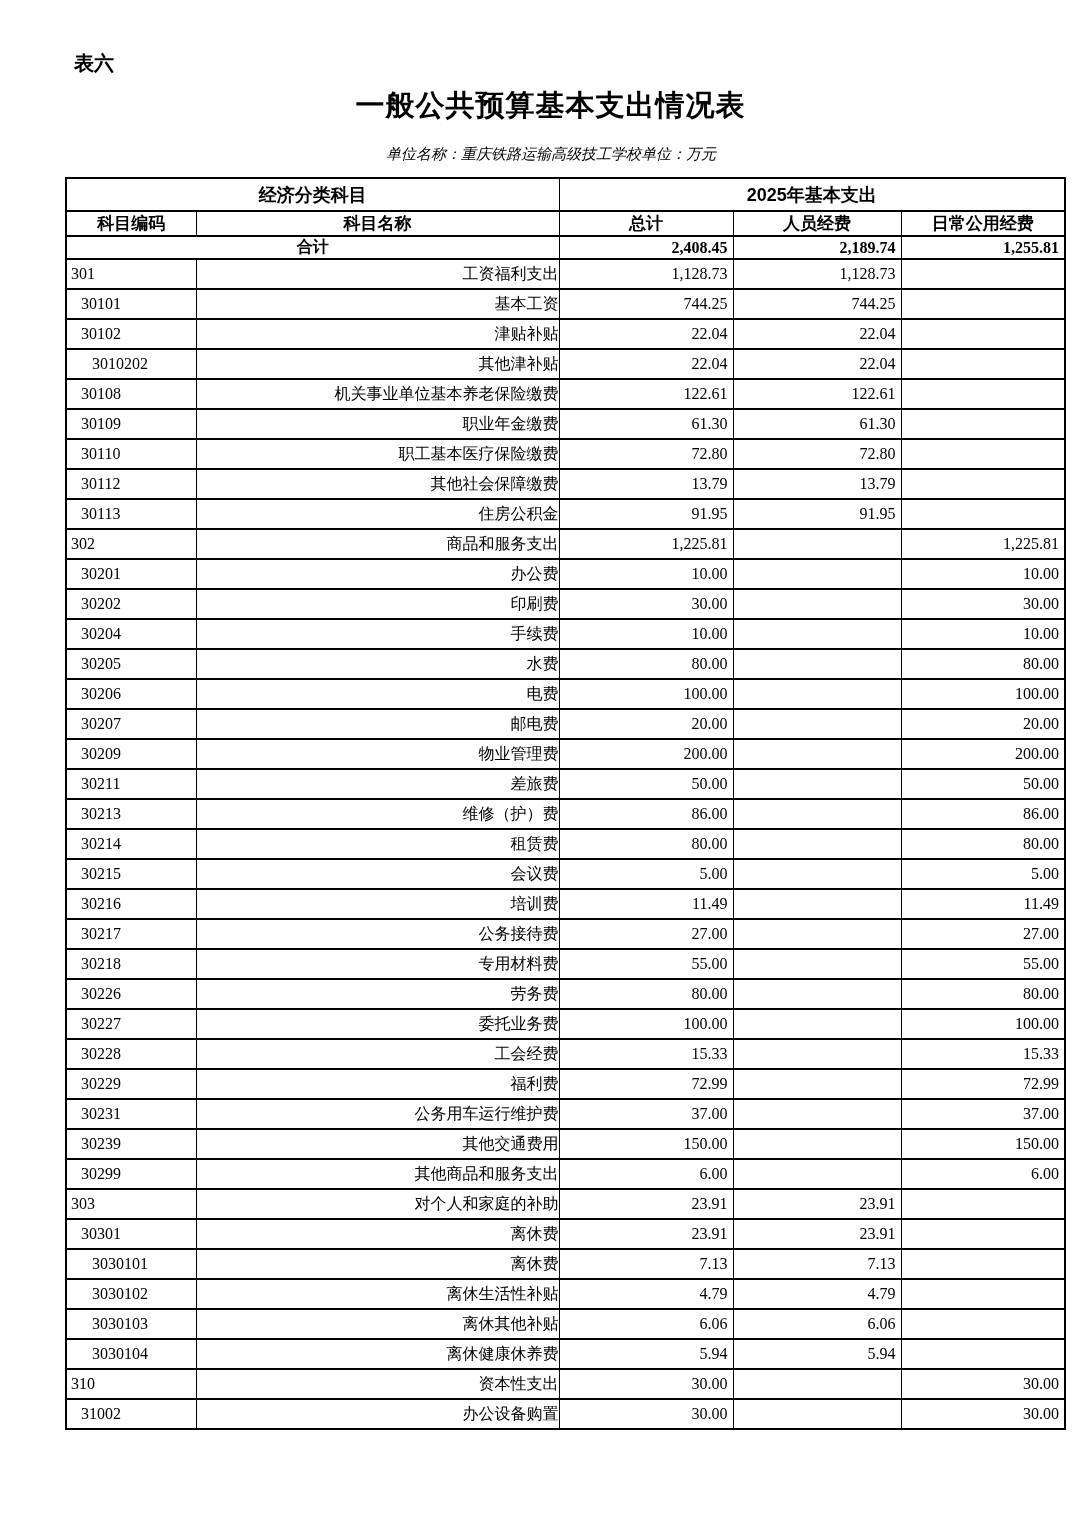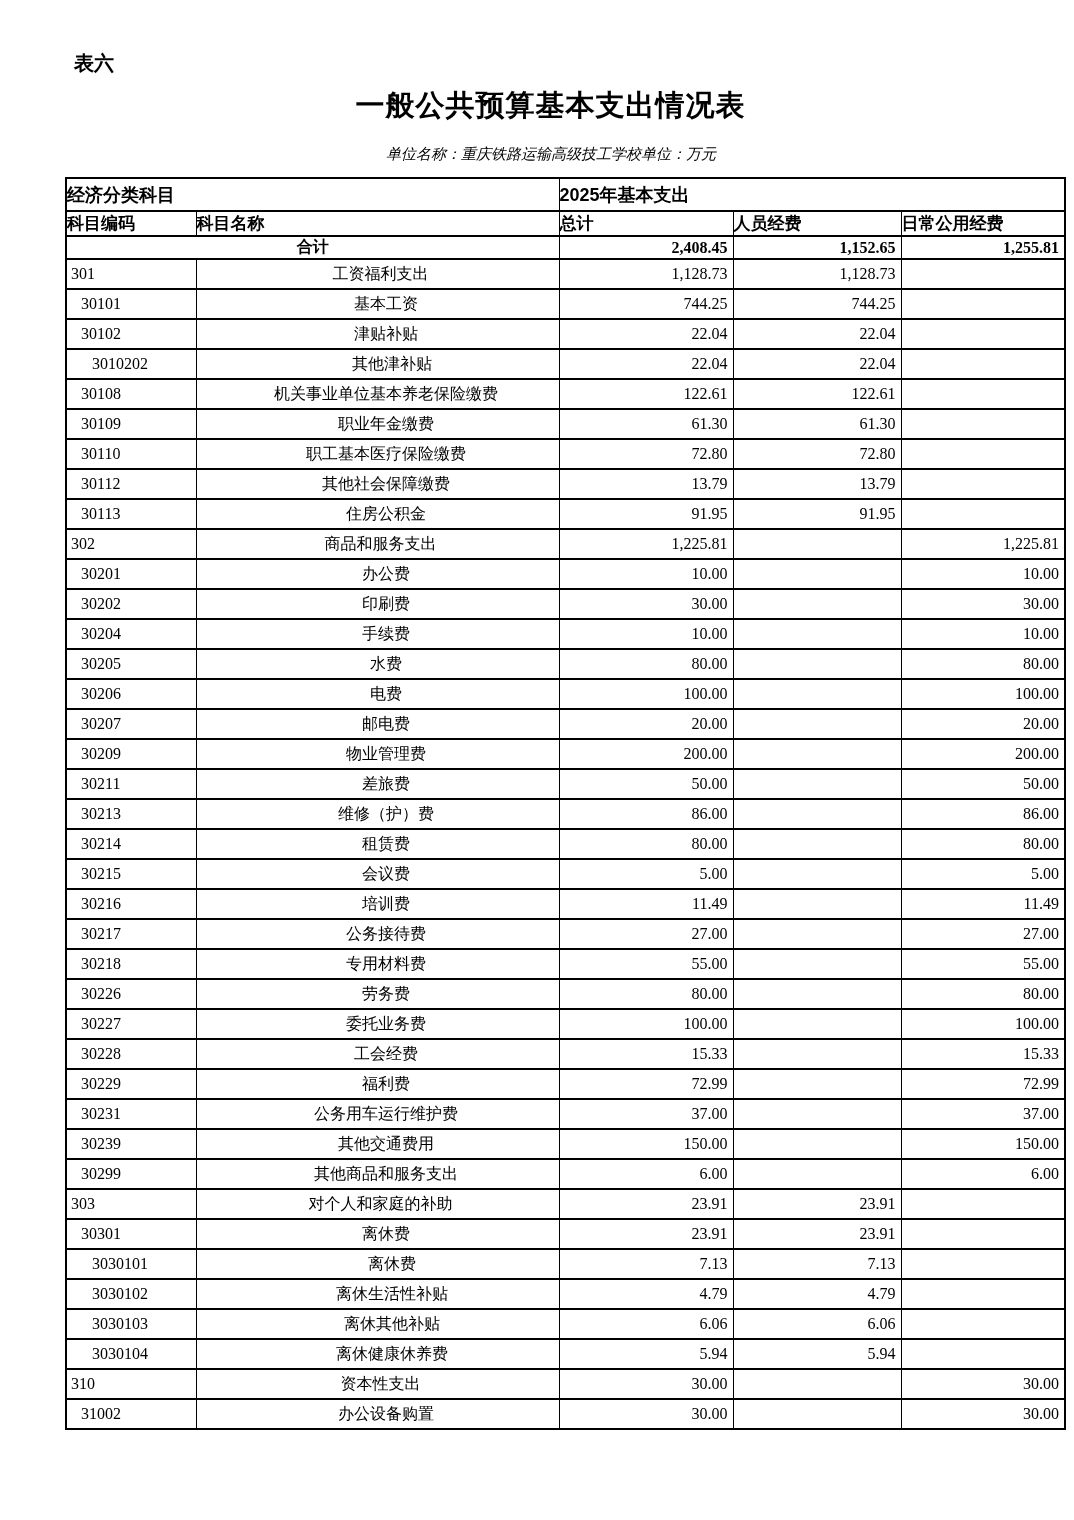--- a/index.html
+++ b/index.html
@@ -48,32 +48,32 @@
   .budget th, .budget td {
     border: 1px solid #000;
     border-top-width: 2px;
     border-bottom-width: 2px;
     overflow: hidden;
     white-space: nowrap;
   }
   .budget thead th {
     font-family: "Liberation Sans", "DejaVu Sans", sans-serif;
     font-weight: bold;
-    text-align: left;
+    text-align: center;
     vertical-align: middle;
   }
   .budget thead tr.h1 th { height: 33px; font-size: 18px; }
   .budget thead tr.h2 th { height: 16px; font-size: 17px; }
 
   .budget td { height: 30px; font-size: 16px; vertical-align: middle; }
   tr.total-row td { height: 22px; font-weight: bold; }
   tr.total-row td.lbl { text-align: center; font-size: 16px; }
 
   td.code { text-align: left; padding-left: 4px; }
-  td.name { text-align: center; padding-left: 6px; }
+  td.name { text-align: right; padding-left: 6px; }
   td.num  { text-align: right; padding-right: 5px; }
 
   tr.lv2 td.code { padding-left: 14px; }
   tr.lv2 td.name { padding-left: 17px; }
   tr.lv3 td.code { padding-left: 25px; }
   tr.lv3 td.name { padding-left: 29px; }
 </style>
 </head>
 <body>
 
@@ -106,21 +106,21 @@
         <th>科目名称</th>
         <th>总计</th>
         <th>人员经费</th>
         <th>日常公用经费</th>
       </tr>
     </thead>
     <tbody>
       <tr class="total-row">
         <td colspan="2" class="lbl">合计</td>
         <td class="num">2,408.45</td>
-        <td class="num">1,152.65</td>
+        <td class="num">2,189.74</td>
         <td class="num">1,255.81</td>
       </tr>
 
     <tr class="lv1">
           <td class="code">301</td>
           <td class="name">工资福利支出</td>
           <td class="num">1,128.73</td>
           <td class="num">1,128.73</td>
           <td class="num"></td>
         </tr>

